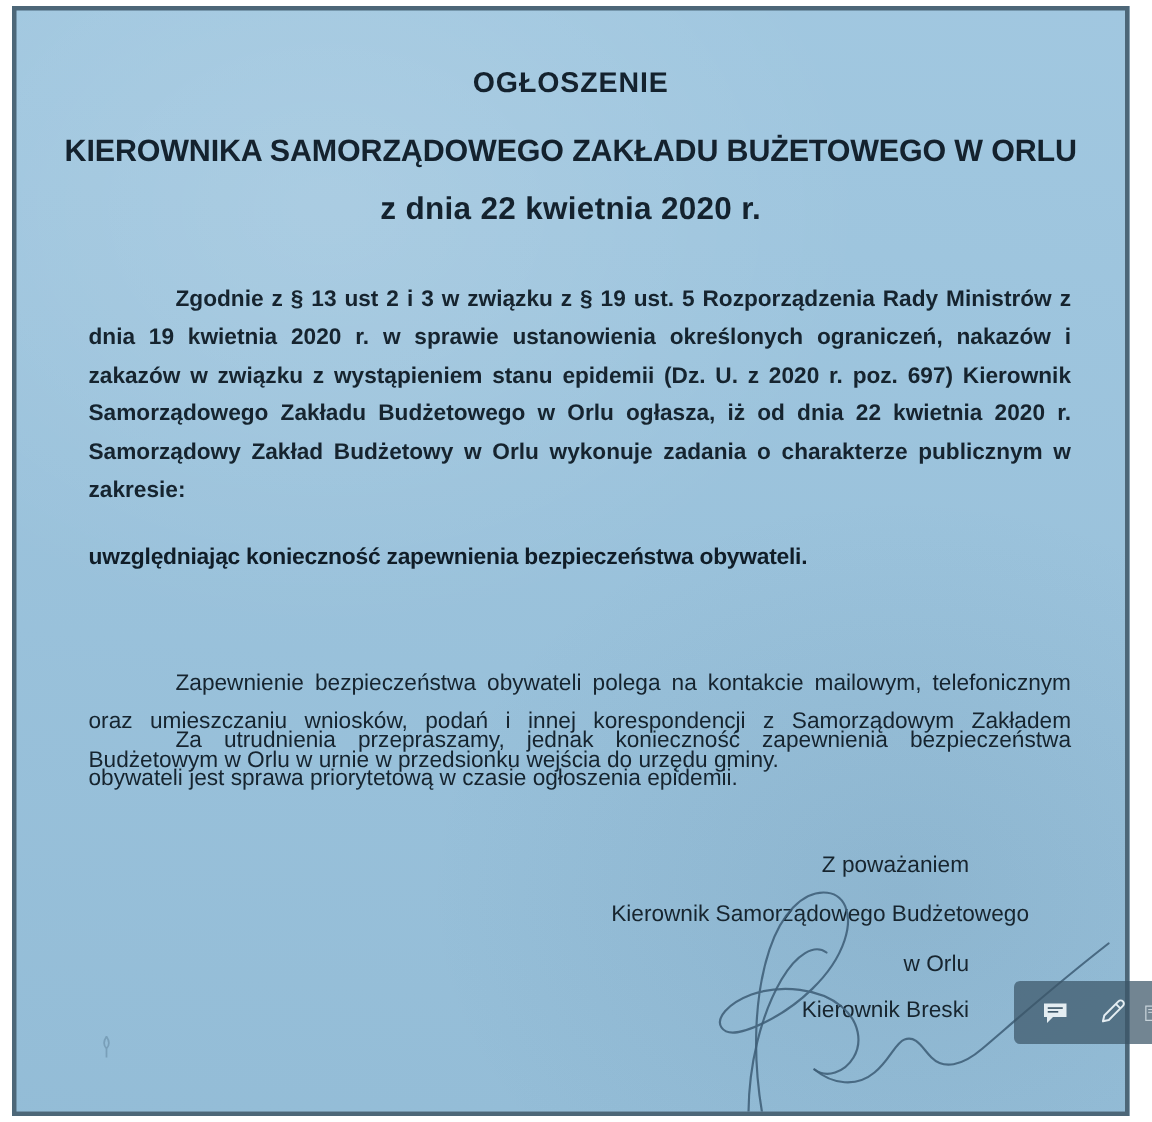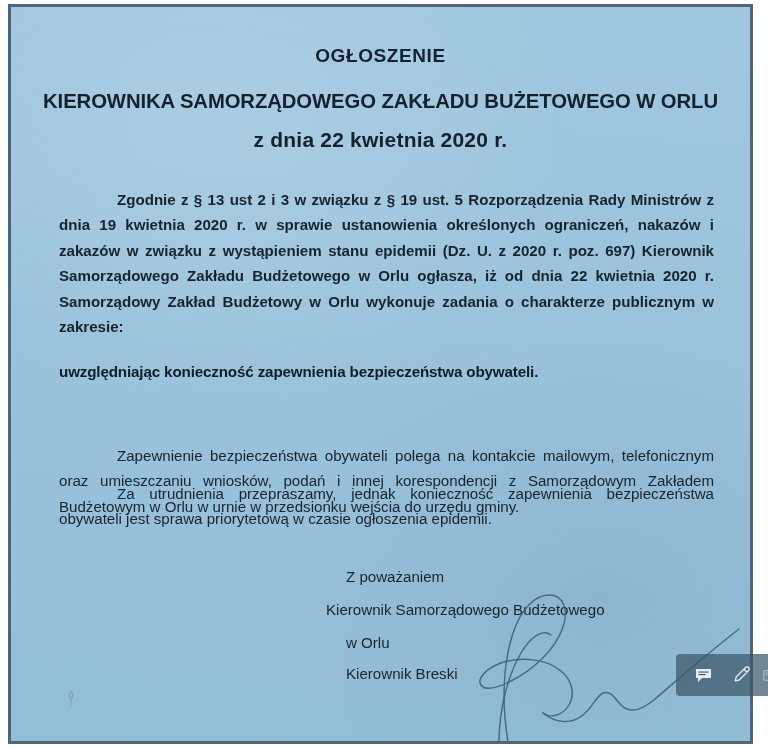--- a/index.html
+++ b/index.html
@@ -120,21 +120,21 @@
     color: #101d28;
     letter-spacing: -.15px;
   }
 
   #para-2 { top: 388px; margin-top: 48px; }
   #para-3 { top: 474px; }
 
   
   .sig-line {
     position: absolute;
-    text-align: left;
+    text-align: right;
     color: #17252f;
     font-size: 15.1px;
     white-space: nowrap;
   }
   #sig-regards   { top: 561px; left: 335px; width: 300px; }
   #sig-role      { top: 594px; left: 315px; width: 360px; }
   #sig-place     { top: 627px; left: 335px; width: 300px; }
   #sig-name      { top: 658px; left: 335px; width: 300px; }
 
   #signature-ink {

